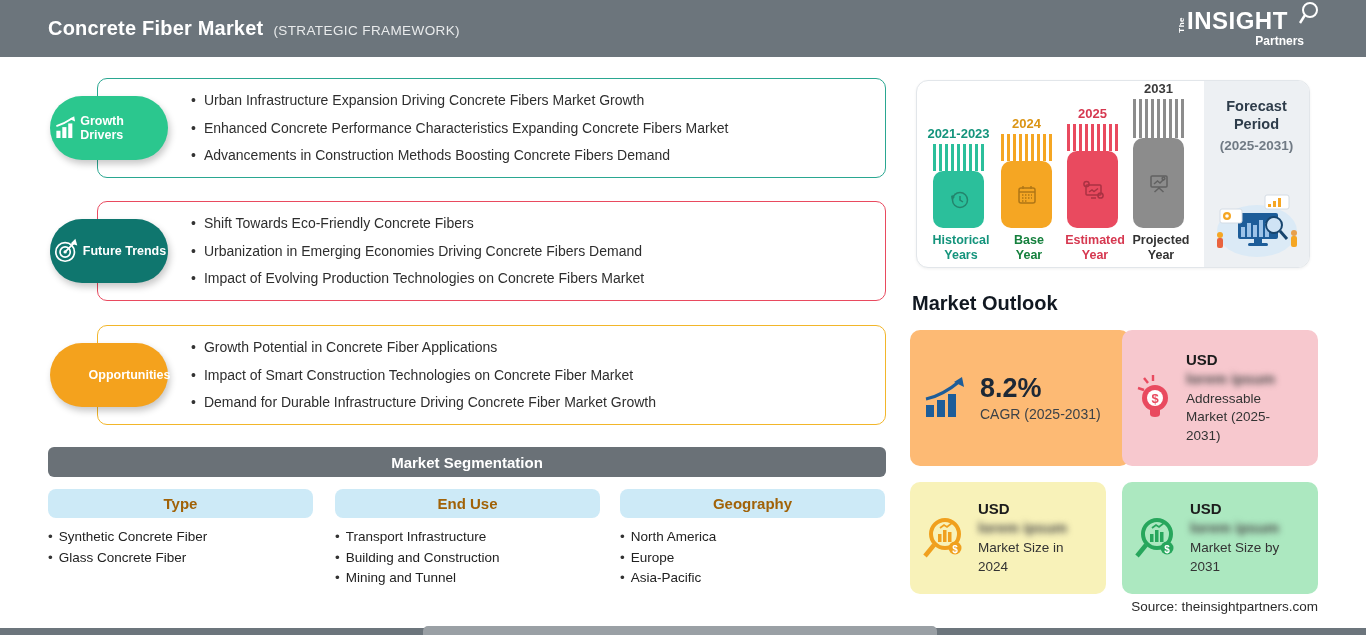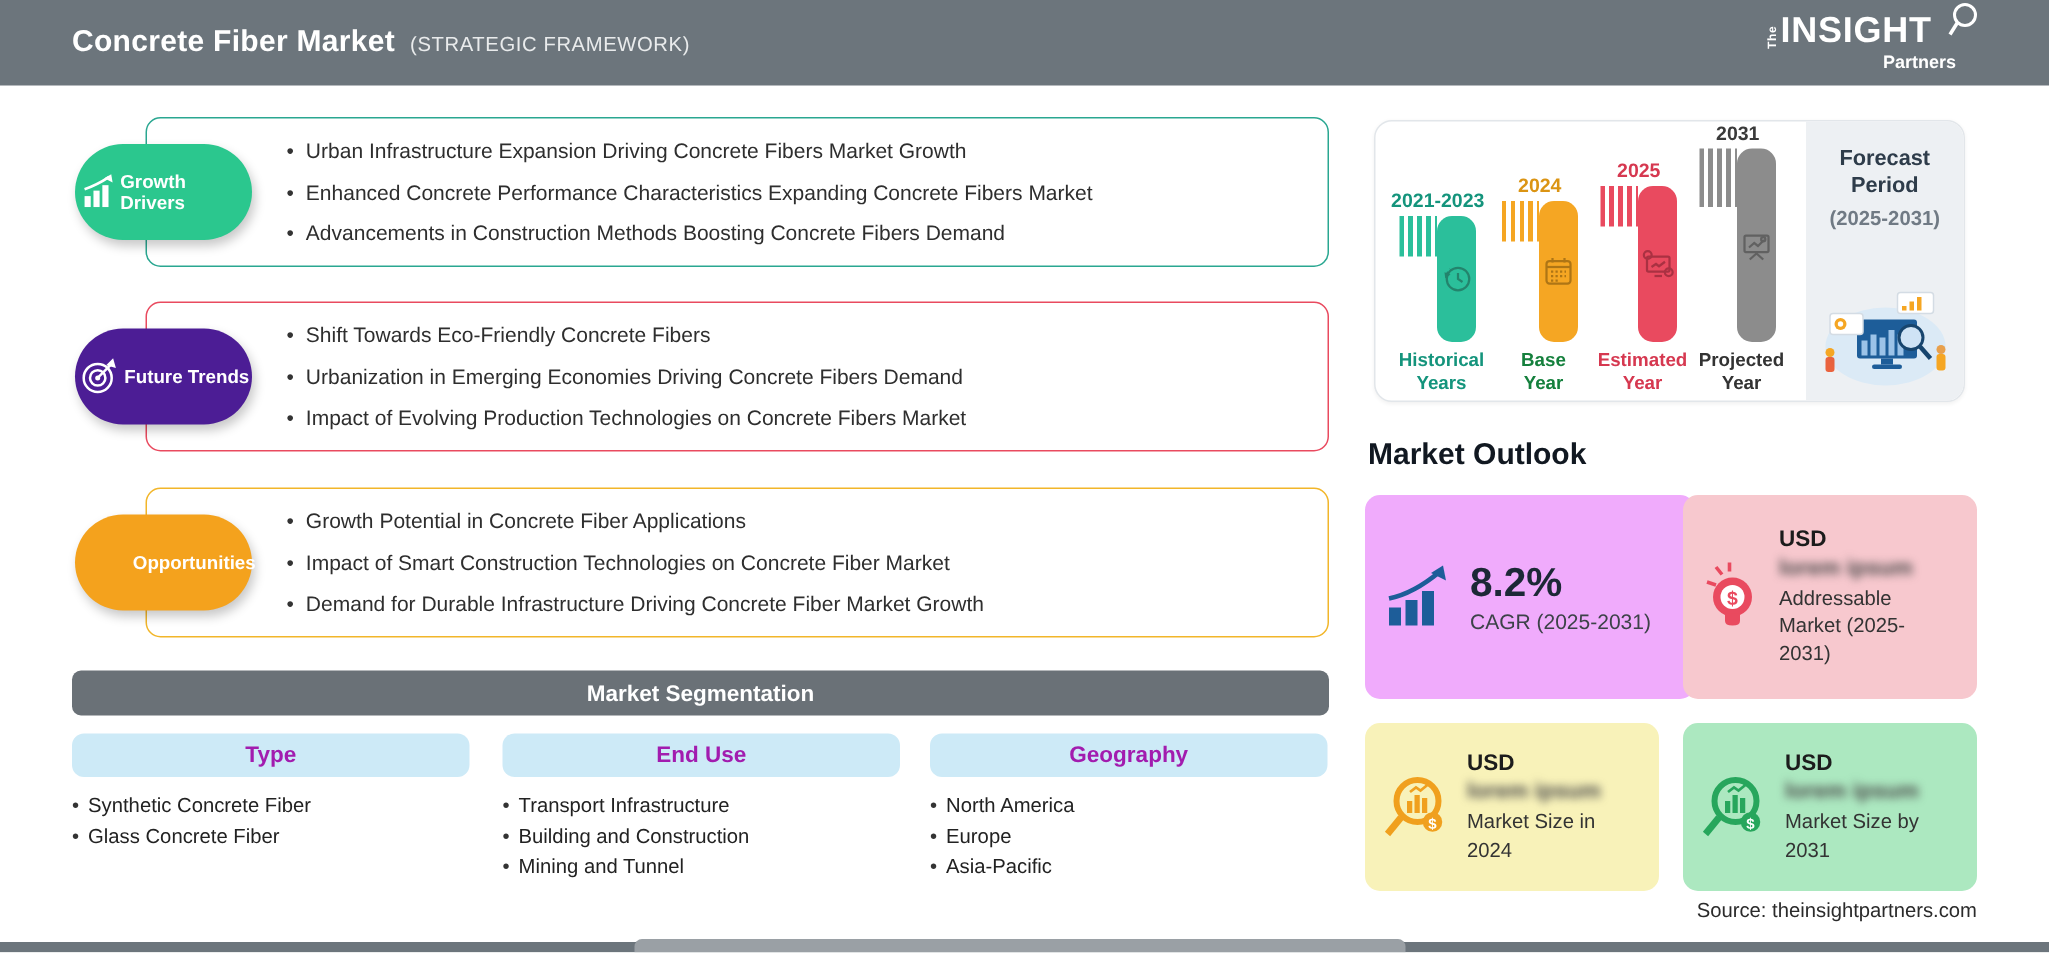--- a/index.html
+++ b/index.html
@@ -28,47 +28,47 @@
   .box1 { top:201px; border:1.6px solid #e94a5f; }
   .box2 { top:325px; border:1.6px solid #f2b62a; }
   .driver-box ul { list-style:none; padding-left:93px; display:flex; flex-direction:column; gap:9px; }
   .driver-box li { font-size:14px; color:#2e2e2e; line-height:1.35; }
   .driver-box li::before { content:"•"; color:#333; margin-right:8px; font-size:14px; }
 
   .badge { position:absolute; left:50px; width:118px; height:64px; border-radius:32px;
            display:flex; flex-direction:row; align-items:center; justify-content:center; gap:1px;
            box-shadow:2px 4px 7px rgba(0,0,0,.22); z-index:3; }
   .badge0 { top:96px;  background:#2bc78e; }
-  .badge1 { top:219px; background:#4c1d95; }
+  .badge1 { top:219px; background:#0f766e; }
   .badge2 { top:343px; background:#f4a21d;gap:41px; }
   .badge span { color:#fff; font-size:12.5px; font-weight:bold; }
 
   
   .seg-bar { position:absolute; left:48px; top:447px; width:838px; height:30px; background:#6a7177;
              border-radius:6px; display:flex; align-items:center; justify-content:center; }
   .seg-bar span { color:#fff; font-size:15px; font-weight:bold; }
   .seg-col { position:absolute; top:489px; width:265px; }
   .segc0 { left:48px; } .segc1 { left:335px; } .segc2 { left:620px; }
   .seg-col-header { height:29px; background:#cdeaf7; border-radius:8px; display:flex;
                     align-items:center; justify-content:center; }
-  .seg-col-header span { font-size:15px; font-weight:bold; color:#a21caf; }
+  .seg-col-header span { font-size:15px; font-weight:bold; color:#a16207; }
   .seg-col ul { list-style:none; margin-top:9px; }
   .seg-col li { font-size:13.5px; color:#222; line-height:20.5px; }
   .seg-col li::before { content:"•"; color:#333; margin-right:6px; }
 
   
   .timeline-card { position:absolute; left:916px; top:80px; width:394px; height:188px; background:#fff;
                    border:1px solid #e2e6ea; border-radius:12px; box-shadow:0 1px 3px rgba(0,0,0,.06); }
   .forecast-panel { position:absolute; right:0; top:0; width:105px; height:100%; background:#edf0f3;
                     border-radius:0 11px 11px 0; text-align:center; padding-top:16px; }
   .forecast-title { font-size:14.5px; font-weight:bold; color:#2e3c4a; line-height:1.25; }
   .forecast-range { font-size:13.5px; font-weight:bold; color:#707a84; margin-top:5px; }
   .forecast-illus { position:absolute; bottom:8px; left:6px; }
 
-  .tbar { position:absolute; width:51px; display:flex; }
+  .tbar { position:absolute; width:51px; display:flex; flex-direction:column; }
   .t0 { left:16px;  top:63px; height:84px;  }
   .t1 { left:84px;  top:53px; height:94px;  }
   .t2 { left:150px; top:43px; height:104px; }
   .t3 { left:216px; top:18px; height:129px; }
   .tbar .year { position:absolute; bottom:100%; margin-bottom:3px; left:50%; transform:translateX(-50%);
                 font-size:13px; font-weight:bold; white-space:nowrap; }
   .t0 .year { color:#14947c; } .t1 .year { color:#db9413; } .t2 .year { color:#d63850; } .t3 .year { color:#3a3a3a; }
   .stripes { width:100%; }
   .t0 .stripes { height:27px; background:repeating-linear-gradient(90deg,#2bbf9b 0 3px,#fff 3px 6px); }
   .t1 .stripes { height:27px; background:repeating-linear-gradient(90deg,#f5a623 0 3px,#fff 3px 6px); }
@@ -80,21 +80,21 @@
   .solid svg { opacity:.45; }
   .under { position:absolute; top:152px; text-align:center; font-size:12.5px; font-weight:bold; line-height:1.2; }
   .u0 { left:4px;  width:80px; color:#14947c; }
   .u1 { left:72px; width:80px; color:#15803d; }
   .u2 { left:138px;width:80px; color:#d63850; }
   .u3 { left:204px;width:80px; color:#333; }
 
   
   .outlook-title { position:absolute; left:912px; top:292px; font-size:20px; font-weight:bold; color:#111821; }
   .card { position:absolute; border-radius:10px; display:flex; align-items:center; padding:0 12px; gap:10px; }
-  .card-cagr { left:910px; top:330px; width:220px; height:136px; background:#f0abfc; }
+  .card-cagr { left:910px; top:330px; width:220px; height:136px; background:#fdba74; }
   .card-pink { left:1122px; top:330px; width:196px; height:136px; background:#f7c8ce; padding-left:8px; }
   .card-yellow { left:910px; top:482px; width:196px; height:112px; background:#f8f2b9; padding-left:8px; }
   .card-green { left:1122px; top:482px; width:196px; height:112px; background:#ace8c0; padding-left:8px; }
   .cagr-value { font-size:27px; font-weight:bold; color:#1c2836; line-height:1.1; }
   .cagr-label { font-size:14px; color:#3c4248; margin-top:3px; }
   .card-text { display:flex; flex-direction:column; }
   .card-heading { font-size:15px; font-weight:bold; color:#1c1c1c; }
   .card-blur { font-size:15px; font-weight:bold; color:#4a4a4a; filter:blur(3px); margin:2px 0 3px; white-space:nowrap; }
   .card-label { font-size:13.5px; color:#333; line-height:1.35; max-width:108px; }
 

